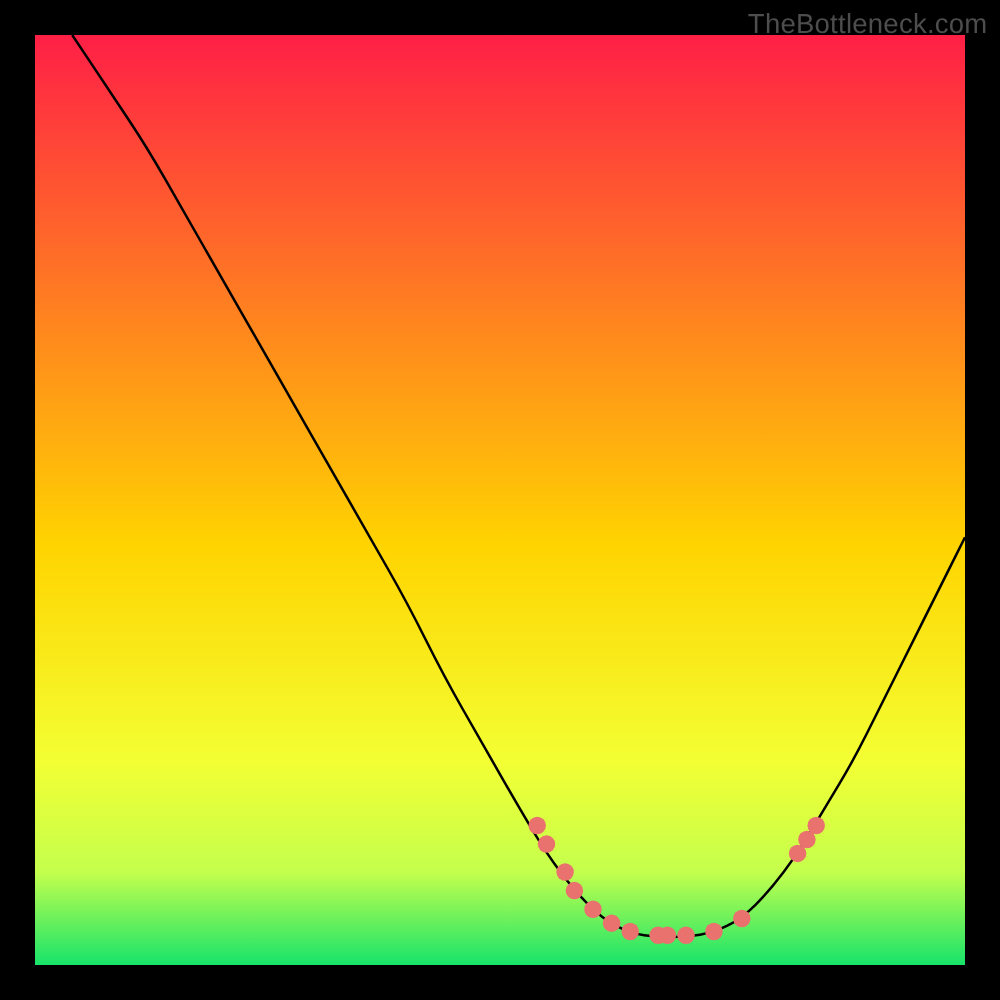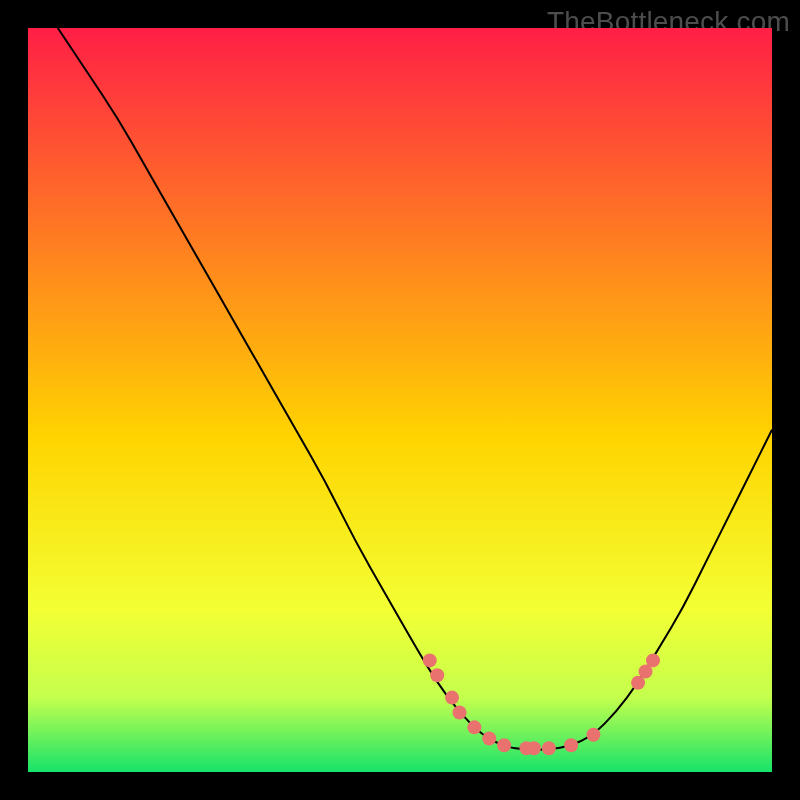--- a/index.html
+++ b/index.html
@@ -25,21 +25,21 @@
     left: 28px;
     width: 744px;
     height: 744px;
     overflow: hidden;
   }
   .watermark {
     position: absolute;
     top: 6px;
     right: 10px;
     color: #4d4d4d;
-    font-size: 28px;
+    font-size: 22px;
     font-weight: 400;
     letter-spacing: 0.2px;
   }
   svg { display: block; }
 </style>
 </head>
 <body>
 
 <div class="frame">
   <div class="watermark">TheBottleneck.com</div>

